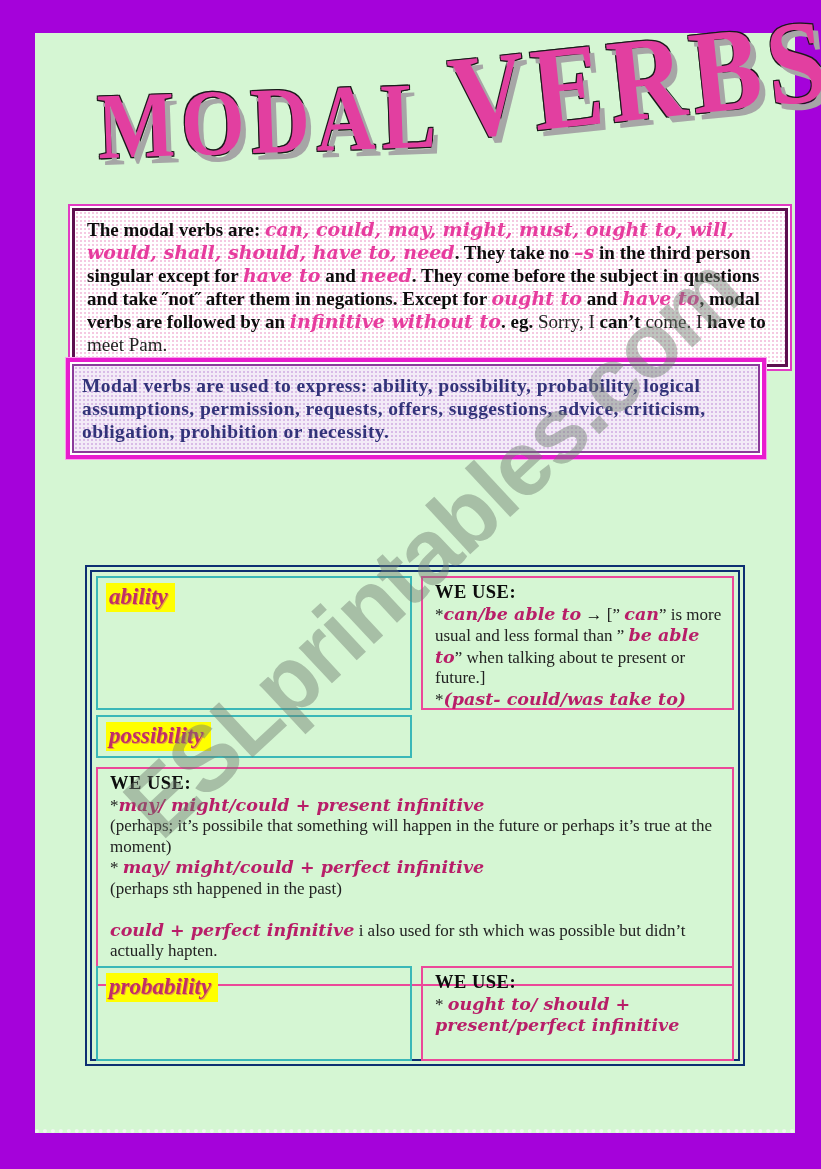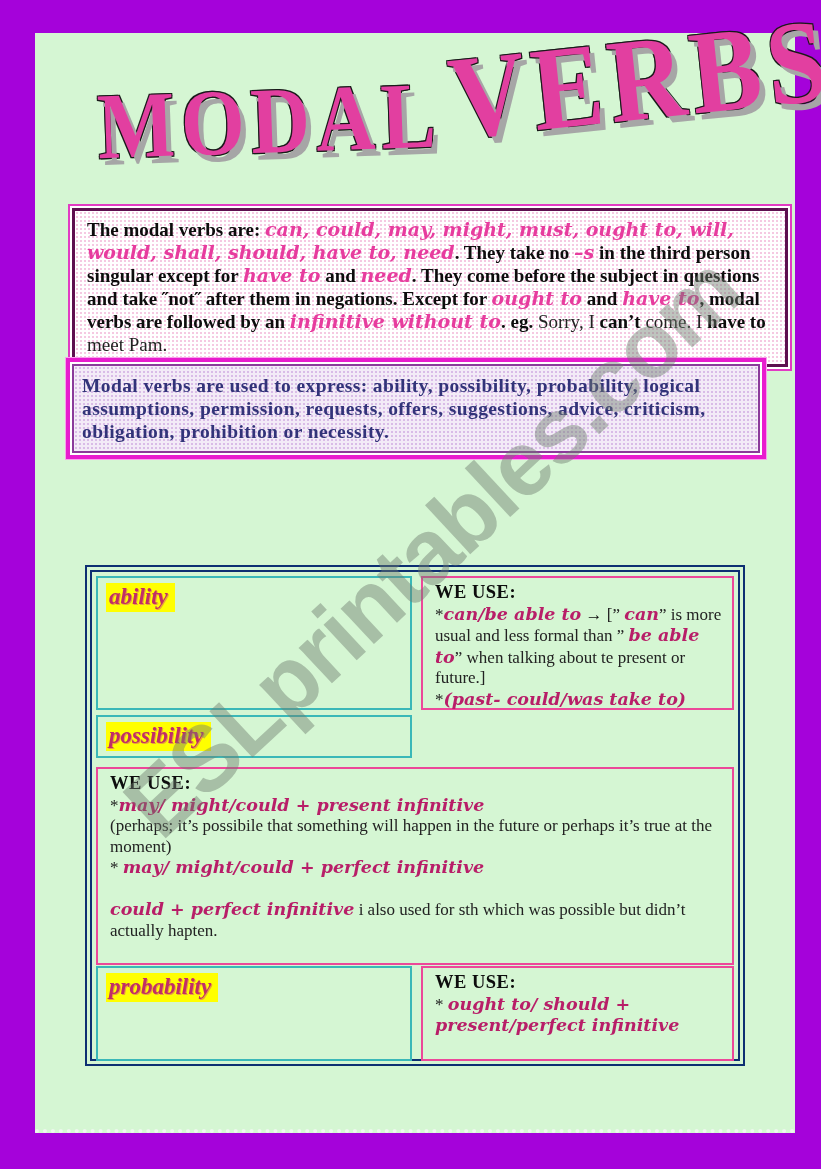--- a/index.html
+++ b/index.html
@@ -162,20 +162,21 @@
 
         <div class="trow r2">
           <div class="cellL">
             <span class="rowlabel">possibility</span>
           </div>
           <div class="cellR">
               <div class="rl"><span class="sg-h">WE USE:</span></div>
               <div class="rl"><span class="sg-n">*</span><span class="sg-c">may/ might/could + present infinitive</span></div>
               <div class="rl"><span class="sg-n">(perhaps; it’s possibile that something will happen in the future or perhaps  it’s true at the moment)</span></div>
               <div class="rl"><span class="sg-n">* </span><span class="sg-c">may/ might/could + perfect infinitive</span></div>
+              <div class="rl"><span class="sg-n">(perhaps sth happened in the past)</span></div>
               <div class="rl"><span class="sg-n">&nbsp;</span></div>
               <div class="rl"><span class="sg-n"> </span><span class="sg-c">could + perfect infinitive</span><span class="sg-n"> i also used for sth which was possible but didn’t actually hapten.</span></div>
             </div>
         </div>
 
         <div class="trow r3">
           <div class="cellL">
             <span class="rowlabel">probability</span>
           </div>
           <div class="cellR">

